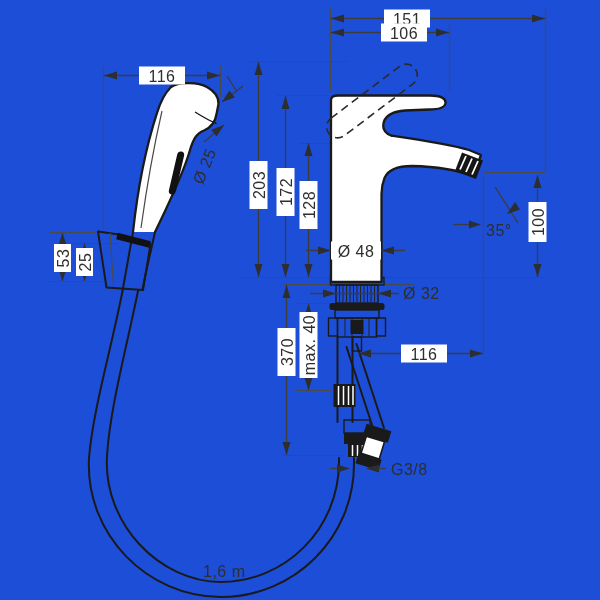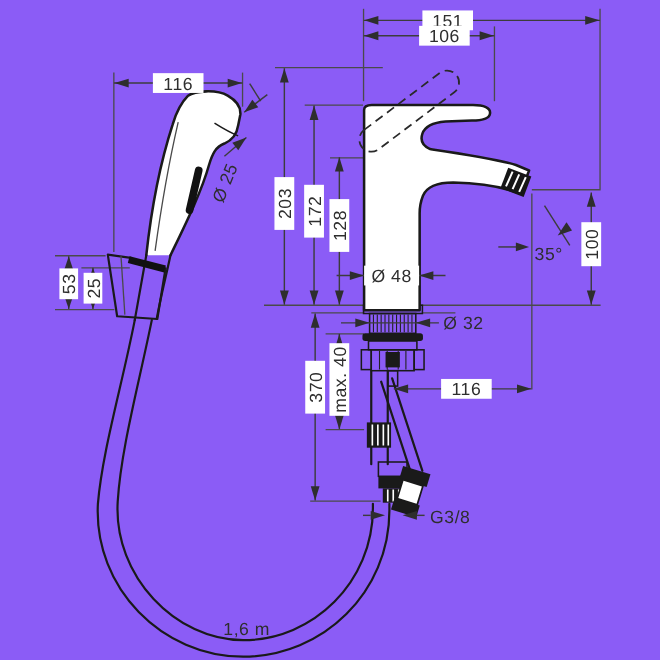--- a/index.html
+++ b/index.html
@@ -1,16 +1,16 @@
 <!DOCTYPE html>
 <html><head>
 <meta charset="utf-8">
 <style>
   html,body{margin:0;padding:0;background:#fff;}
-  #stage{width:600px;height:600px;position:relative;background:#8b5cf6;overflow:hidden;}
+  #stage{width:600px;height:600px;position:relative;background:#1d4ed8;overflow:hidden;}
   svg{display:block;}
   text{font-family:"Liberation Sans","DejaVu Sans",sans-serif;font-size:16px;fill:#2e2e2e;letter-spacing:0.5px;}
   .thin{stroke:#4a4a4a;stroke-width:1.2;fill:none;}
   .dim{stroke:#3c3c3c;stroke-width:1.3;fill:none;}
   .obj{stroke:#1a1a1a;stroke-width:2.3;fill:#fff;stroke-linejoin:round;stroke-linecap:round;}
   .objline{stroke:#1a1a1a;stroke-width:2;fill:none;stroke-linejoin:round;stroke-linecap:round;}
   .det{stroke:#1a1a1a;stroke-width:1.4;fill:none;}
   .arrow{fill:#2e2e2e;stroke:none;}
   .halo{fill:#ffffff;stroke:none;}
 </style>

